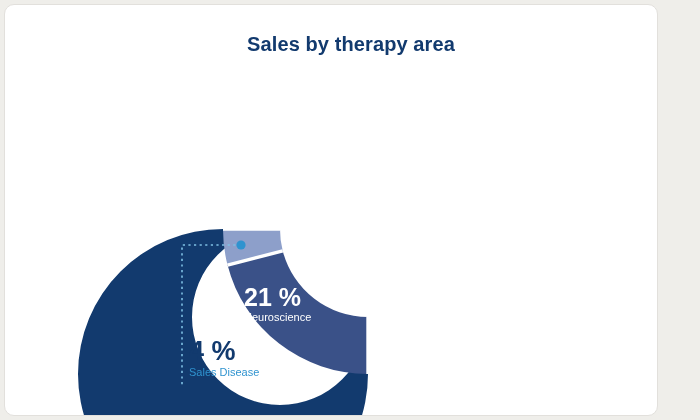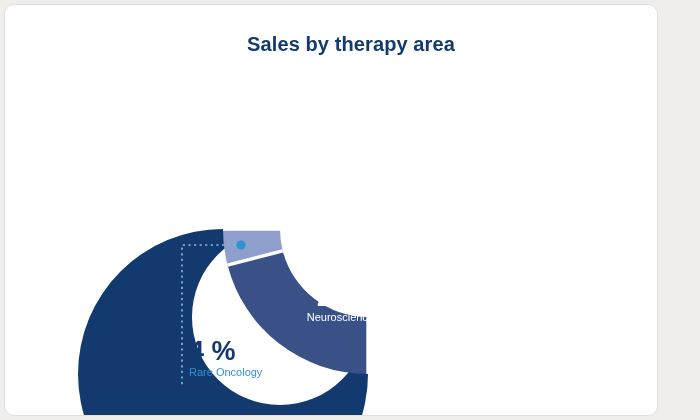--- a/index.html
+++ b/index.html
@@ -46,21 +46,21 @@
   svg.donut {
     position: absolute;
     left: 0;
     top: 0;
     width: 692px;
     height: 412px;
     display: block;
   }
   .slice-label {
     position: absolute;
-    text-align: right;
+    text-align: left;
     pointer-events: none;
   }
   .slice-pct {
     font-size: 25px;
     font-weight: bold;
     line-height: 1.04;
     white-space: nowrap;
   }
   .slice-name {
     font-size: 11px;
@@ -137,17 +137,17 @@
       <div class="slice-name">Oncology</div>
     </div>
 
     <div class="slice-label" id="label-neuroscience">
       <div class="slice-pct">21 %</div>
       <div class="slice-name">Neuroscience</div>
     </div>
 
     <div class="slice-label" id="label-raredisease">
       <div class="slice-pct">4 %</div>
-      <div class="slice-name">Rare Oncology</div>
+      <div class="slice-name">Sales Disease</div>
     </div>
 
   </div>
 </div>
 
 </body></html>

